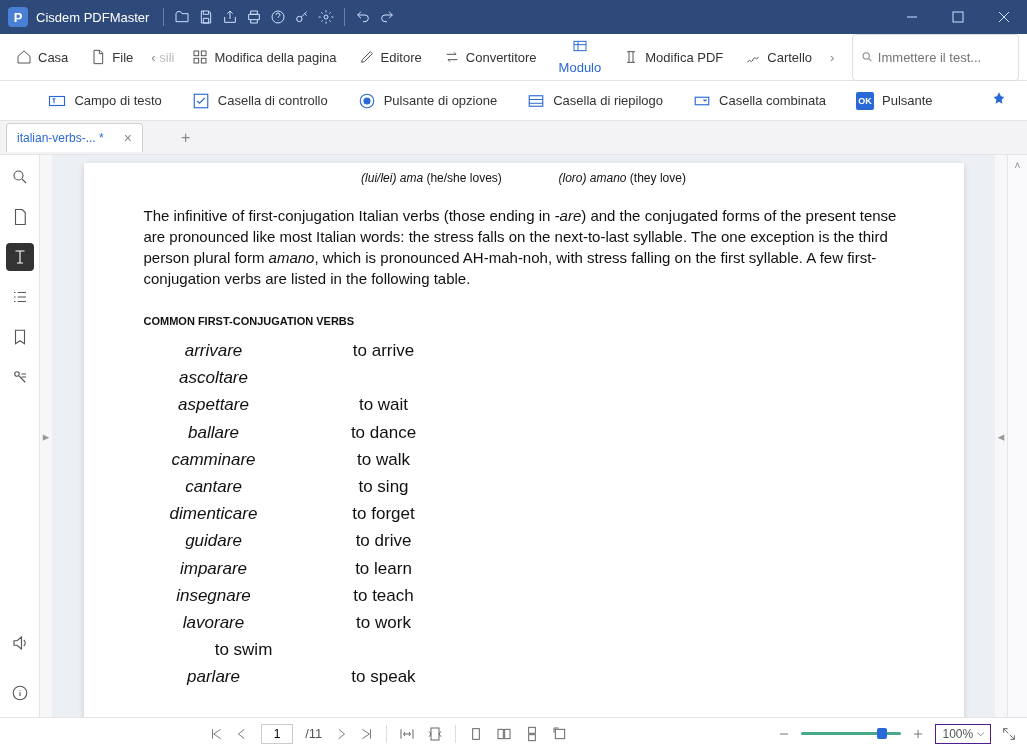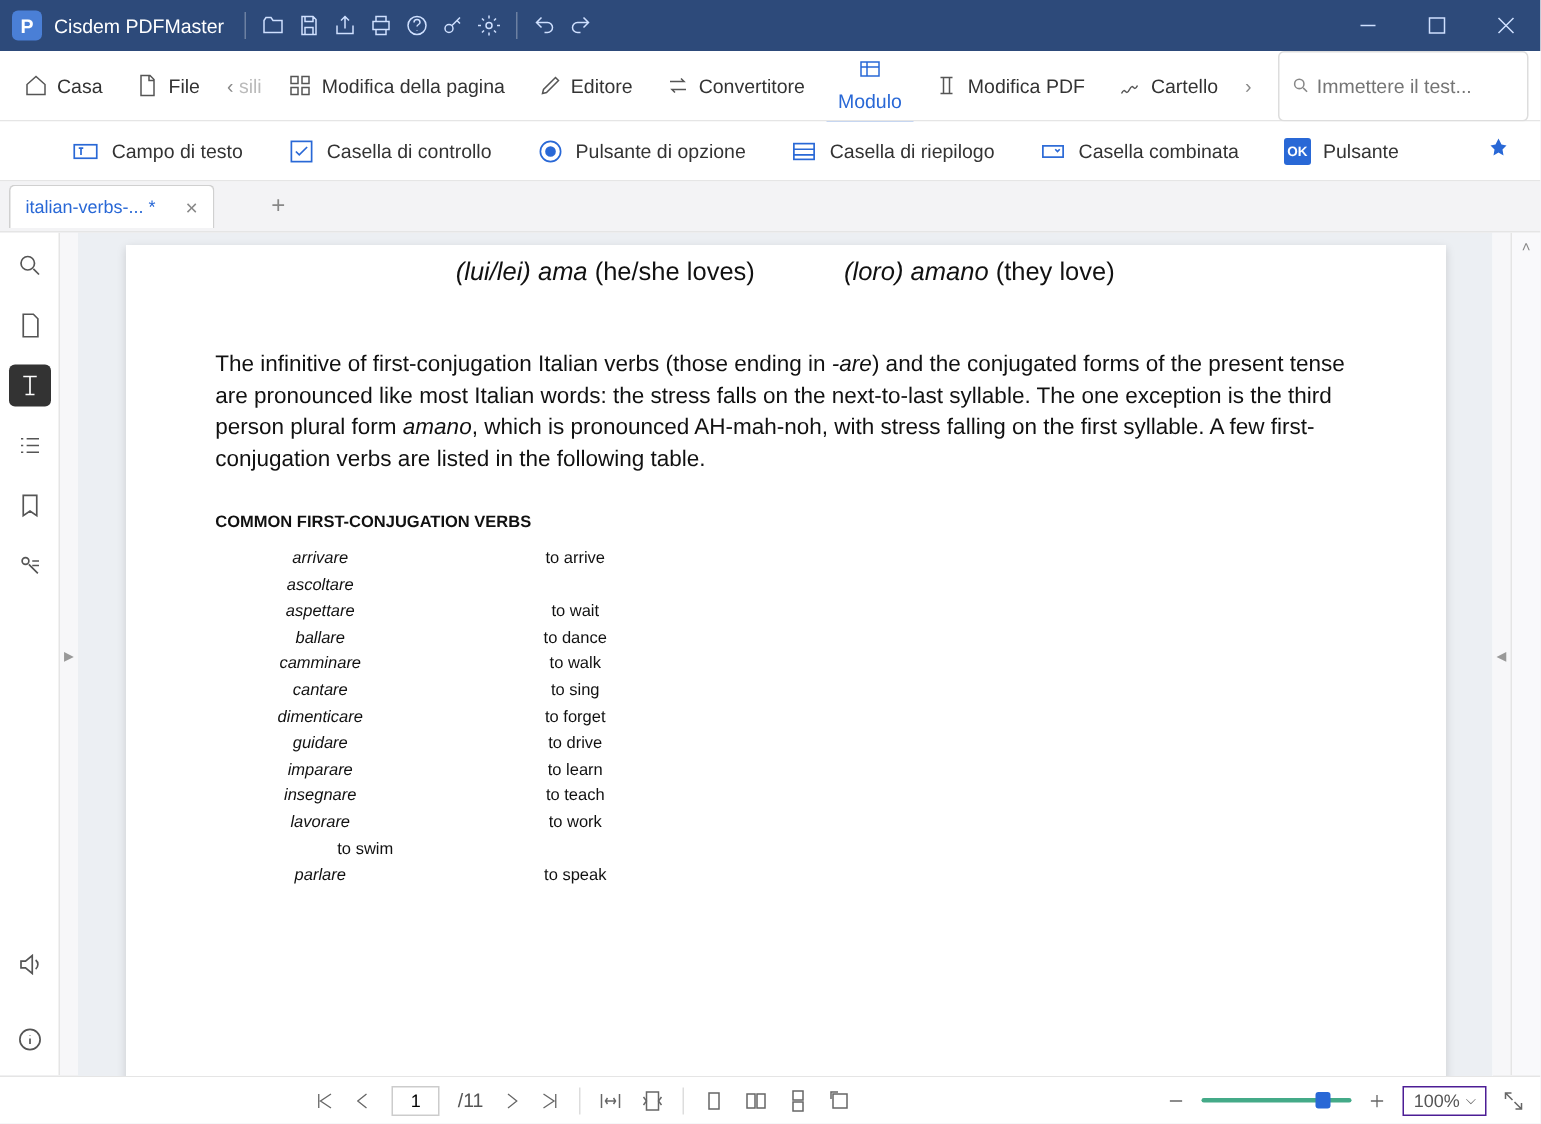--- a/index.html
+++ b/index.html
@@ -48,27 +48,27 @@
 .leftpanel .lp { width: 28px; height: 28px; display: flex; align-items: center; justify-content: center; cursor: pointer; border-radius: 4px; }
 .leftpanel .lp svg { stroke: #555; fill: none; stroke-width: 1.5; }
 .leftpanel .lp.dark { background: #333; }
 .leftpanel .lp.dark svg { stroke: #fff; }
 .leftpanel .bottom { margin-top: auto; margin-bottom: 10px; }
 
 .collapse-handle { width: 12px; background: #f7f7f9; display: flex; align-items: center; justify-content: center; cursor: pointer; color: #999; }
 
 .docwrap { flex: 1; background: #eceff3; overflow: auto; position: relative; display: flex; justify-content: center; padding: 8px 30px; }
 .page { background: #fff; width: 880px; min-height: 700px; box-shadow: 0 2px 6px rgba(0,0,0,0.15); padding: 8px 60px 40px 60px; font-family: Verdana, Geneva, sans-serif; color: #111; }
-.conj-hdr { text-align: center; margin-bottom: 41px; font-size: 17px; }
+.conj-hdr { text-align: center; margin-bottom: 20px; font-size: 12px; }
 .conj-hdr .it { font-style: italic; }
 .conj-hdr .gap { display: inline-block; width: 50px; }
 .para { font-size: 15px; line-height: 1.4; margin-bottom: 26px; }
 .para .it { font-style: italic; }
 .sect-title { font-weight: bold; font-size: 11px; margin-bottom: 10px; }
-.verb-row { display: flex; font-size: 11px; line-height: 1.6; }
+.verb-row { display: flex; font-size: 17px; line-height: 1.6; }
 .verb-row .c1 { width: 140px; text-align: center; font-style: italic; }
 .verb-row .c2 { width: 200px; text-align: center; }
 
 .rightstrip { width: 20px; background: #f9f9fb; border-left: 1px solid #e5e5e5; display:flex; flex-direction:column; }
 .rightstrip .scroll-up { height:20px; display:flex; align-items:center; justify-content:center; color:#888; font-size:10px; }
 .rightstrip .scroll-track { flex:1; }
 
 
 .statusbar { height: 32px; background: #fff; border-top: 1px solid #e5e5e5; display: flex; align-items: center; padding: 0 10px; gap: 10px; color: #555; }
 .statusbar .mid { flex:1; display:flex; align-items:center; justify-content:center; gap:12px; }

